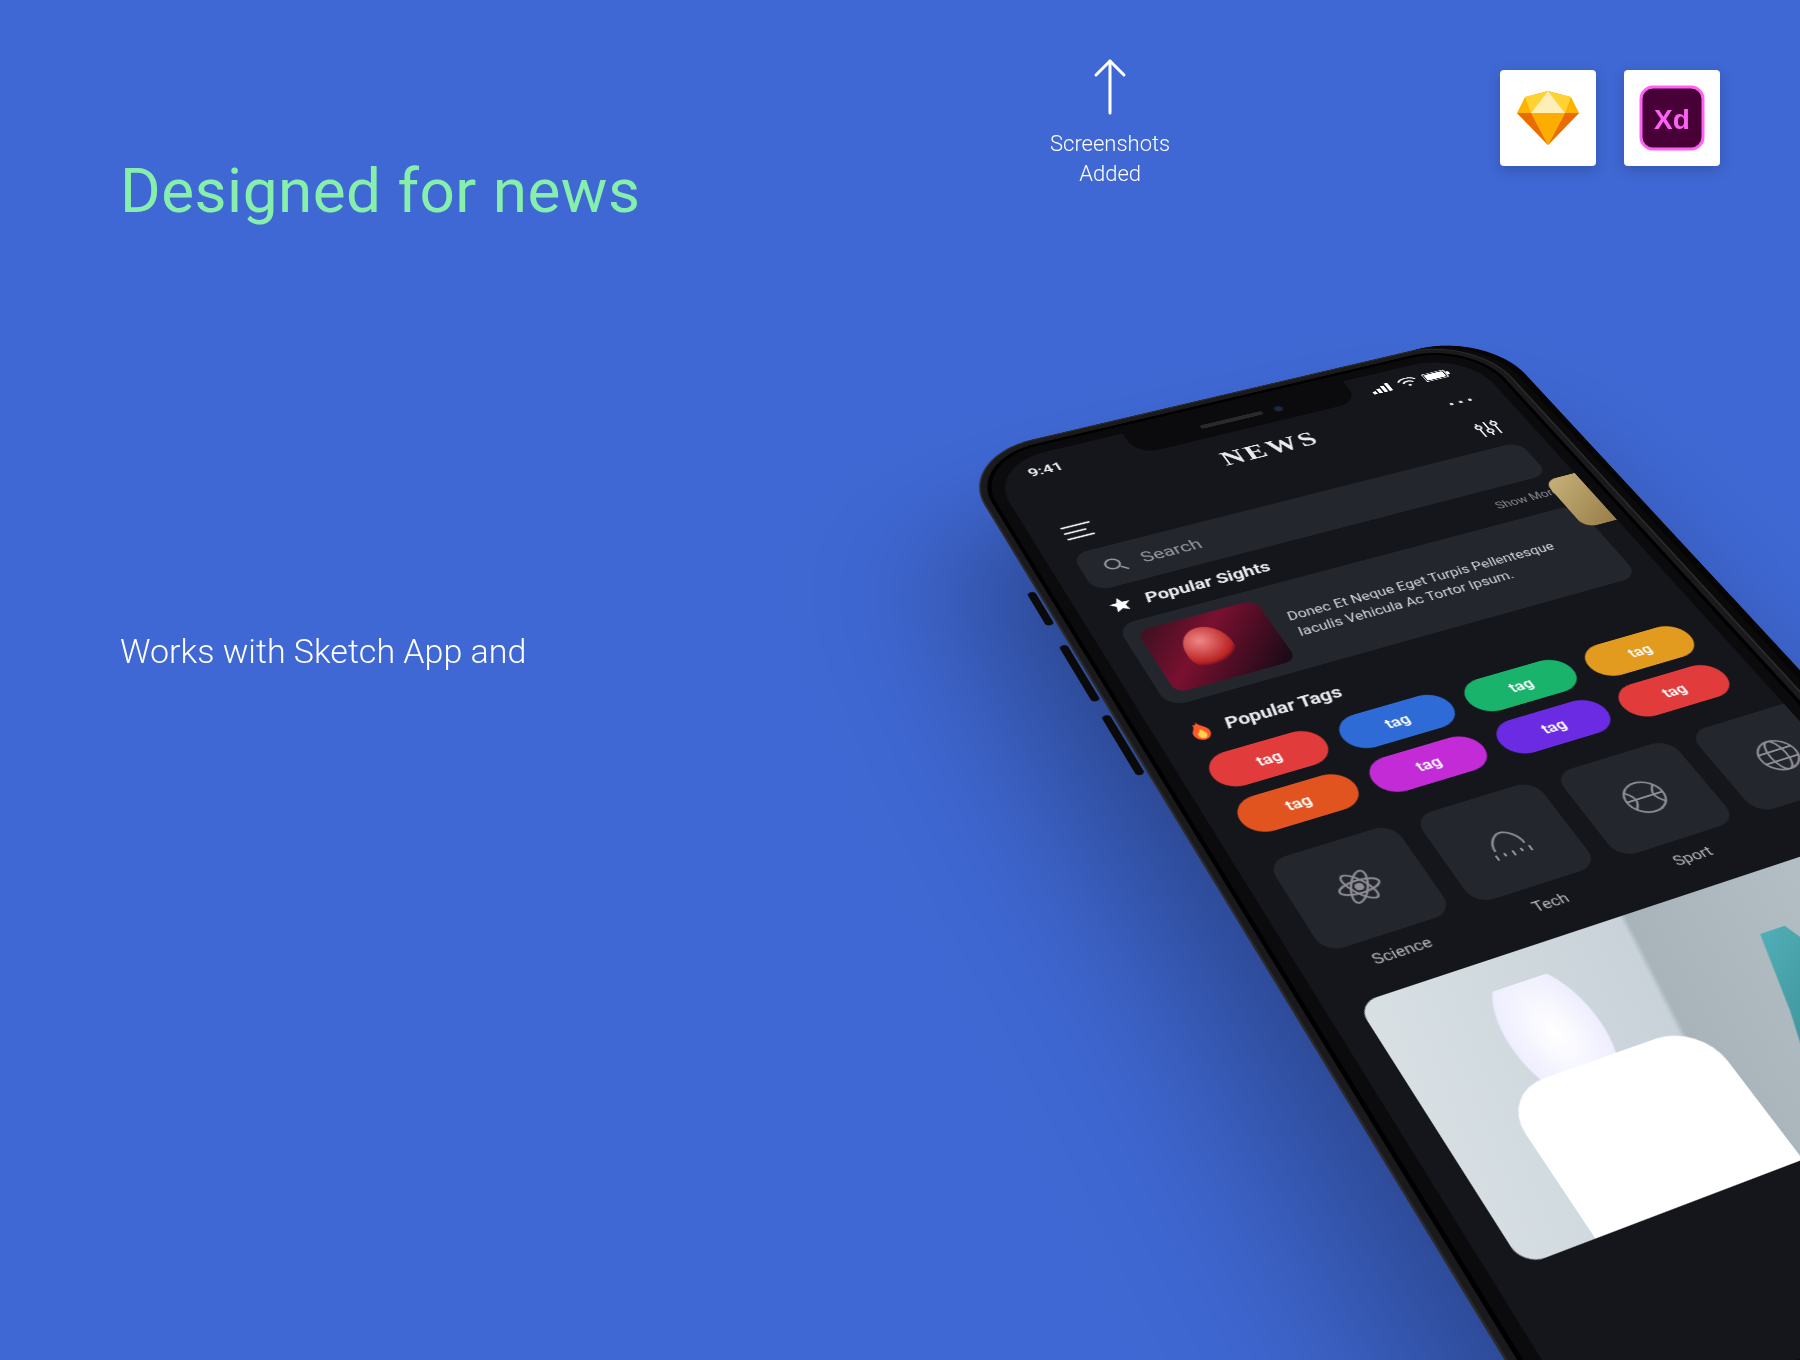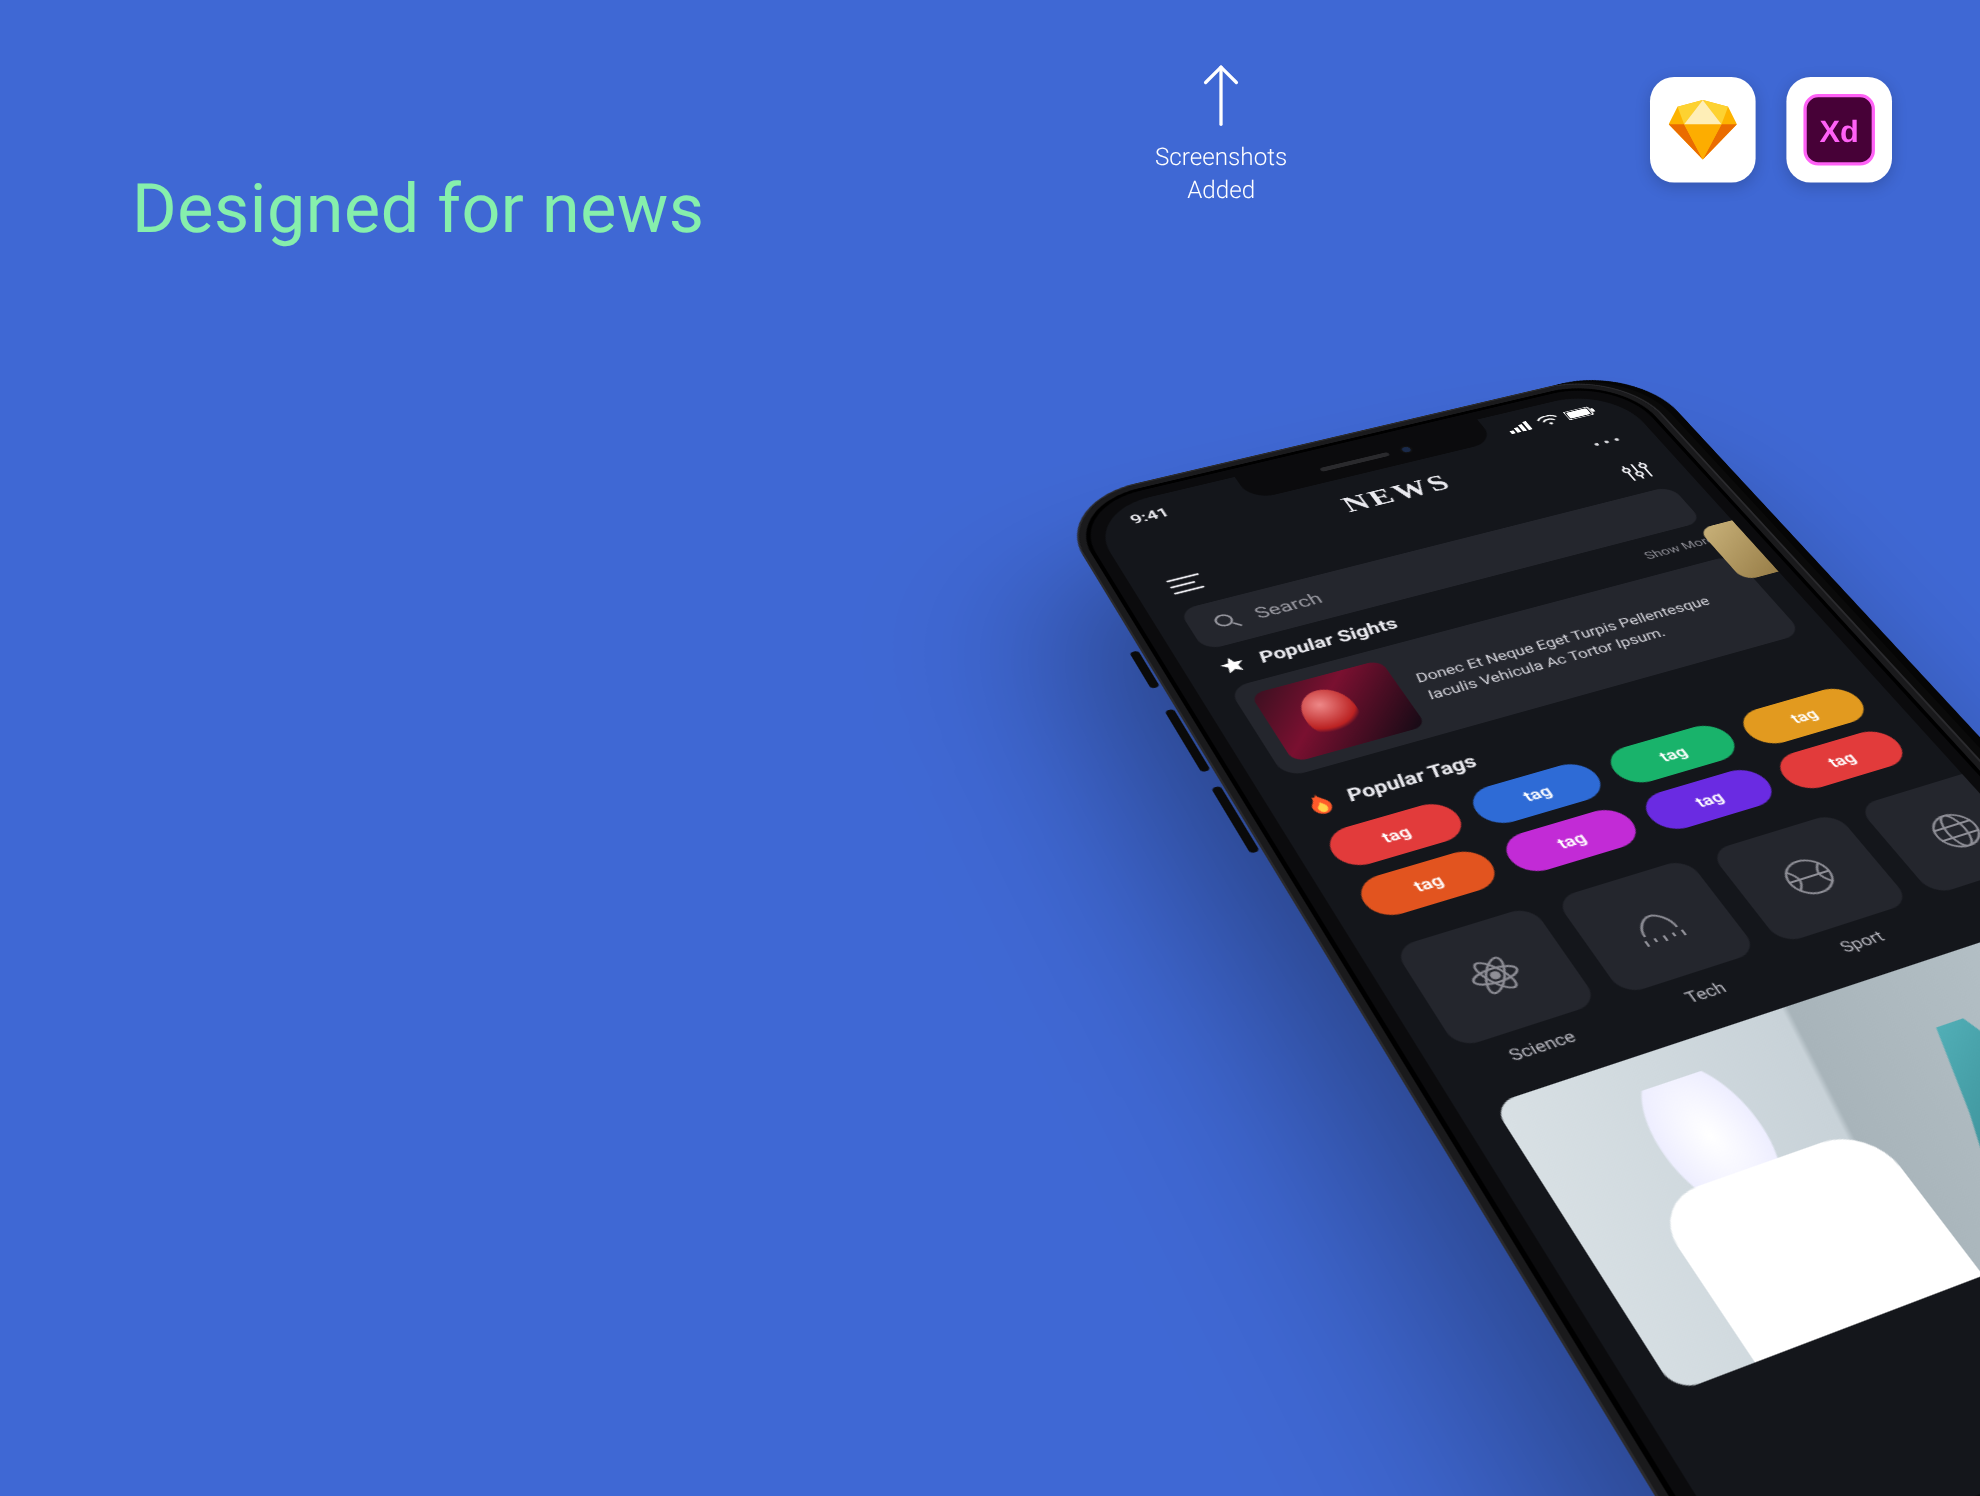--- a/index.html
+++ b/index.html
@@ -48,21 +48,21 @@
   .tool-badges {
     position: absolute;
     top: 70px;
     right: 80px;
     display: flex;
     gap: 28px;
   }
   .tool-badge {
     width: 96px;
     height: 96px;
-    border-radius: 22px;
+    border-radius: 4px;
     background: #ffffff;
     display: flex;
     align-items: center;
     justify-content: center;
     box-shadow: 0 4px 14px rgba(0,0,0,0.18);
   }
 
   
   .phone-stage {
     position: absolute;
@@ -310,20 +310,21 @@
     clip-path: polygon(40% 0, 60% 0, 80% 55%, 100% 100%, 0 100%, 20% 55%);
   }
 </style>
 </head>
 <body>
 
 <div class="hero-heading">
   <div>Designed for news</div>
 </div>
 <div class="hero-sub">
+  <div>Works with Sketch App and</div>
 </div>
 
 <div class="arrow-block">
   <svg width="40" height="60" viewBox="0 0 40 60" fill="none" stroke="#ffffff" stroke-width="3" stroke-linecap="round" stroke-linejoin="round">
     <line x1="20" y1="58" x2="20" y2="6"></line>
     <polyline points="6,20 20,6 34,20"></polyline>
   </svg>
   <div class="arrow-label">
     <div>Screenshots</div>
     <div>Added</div>

